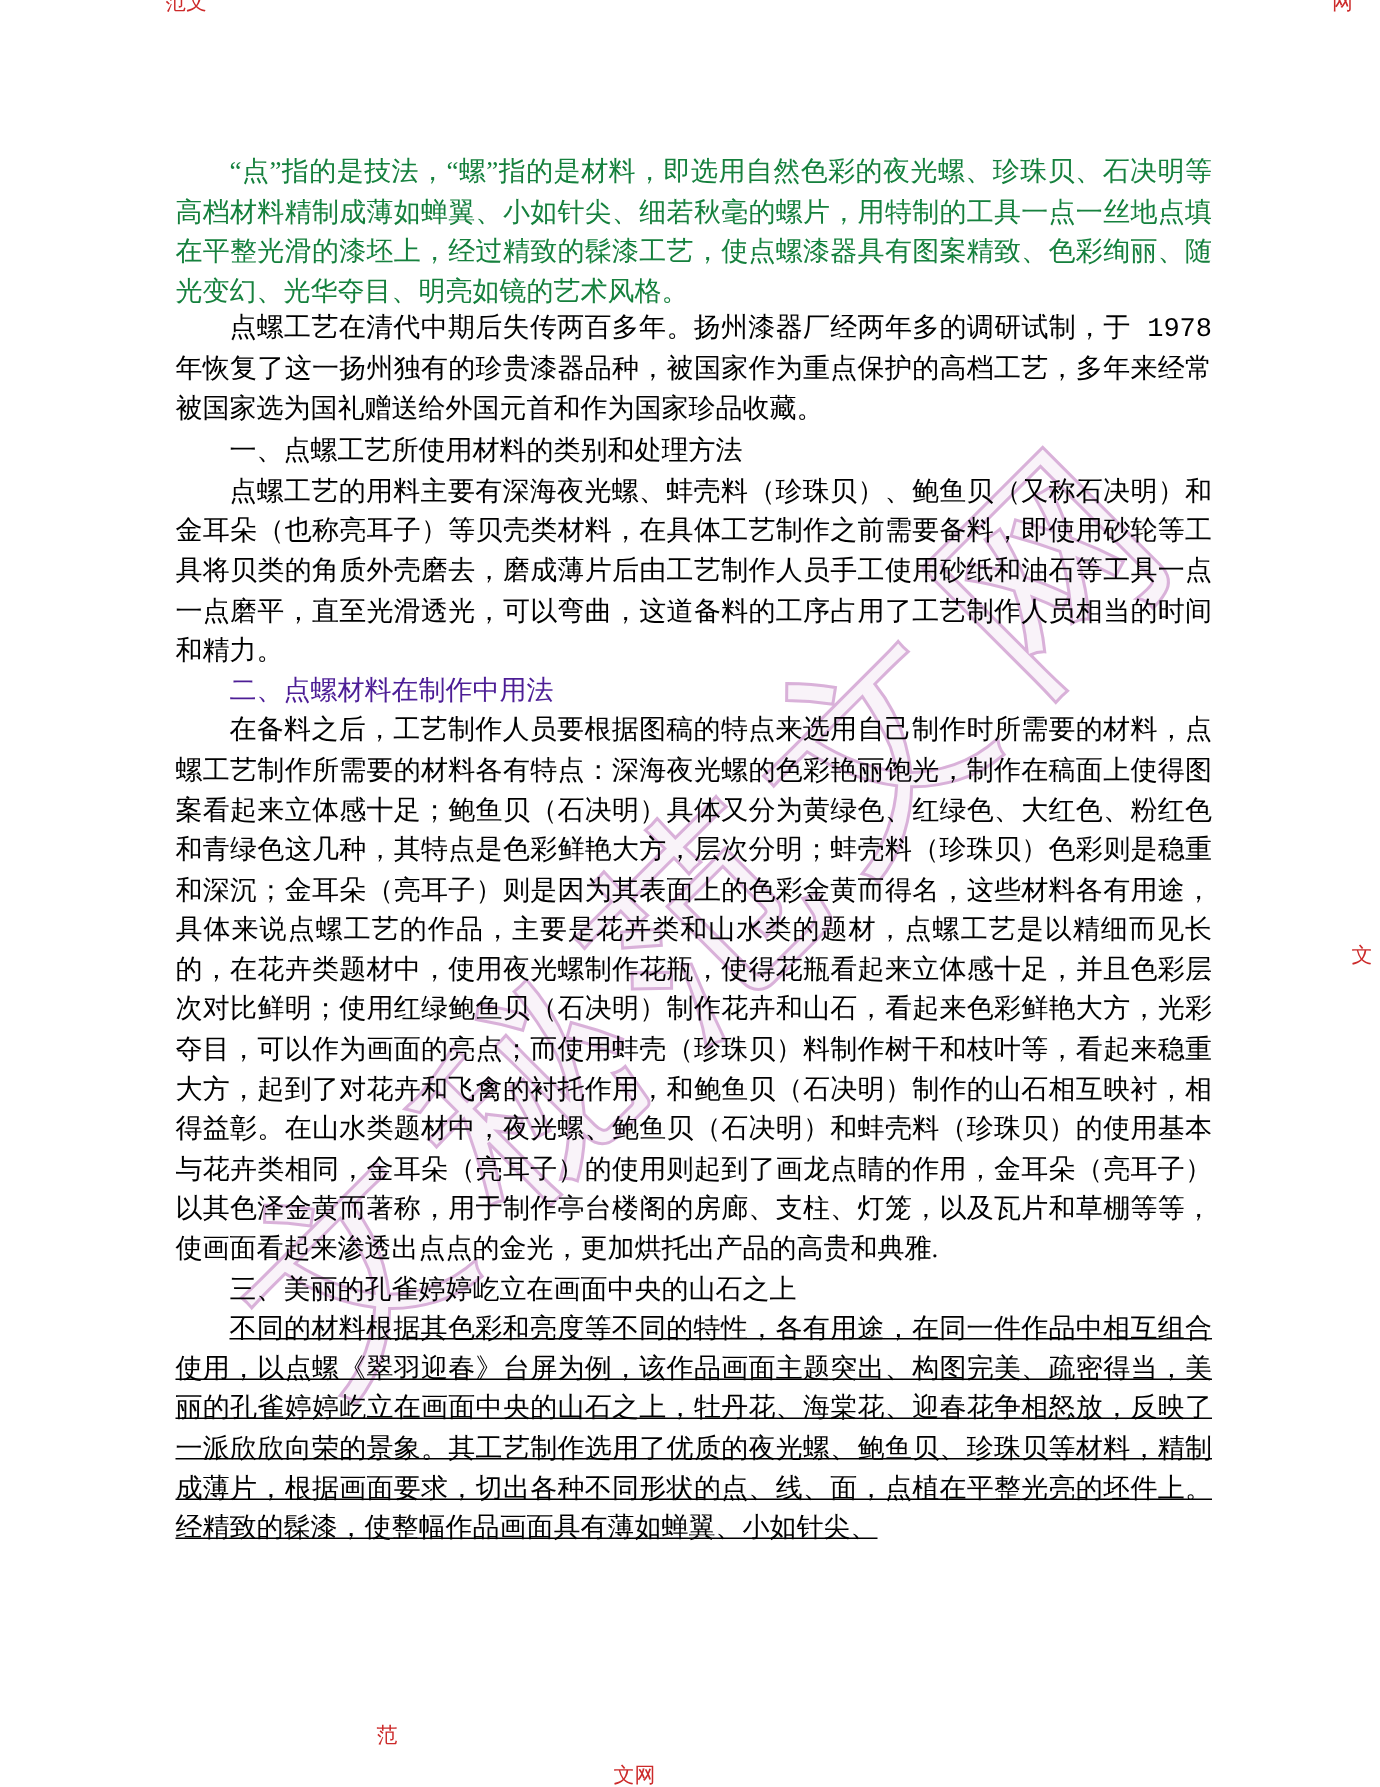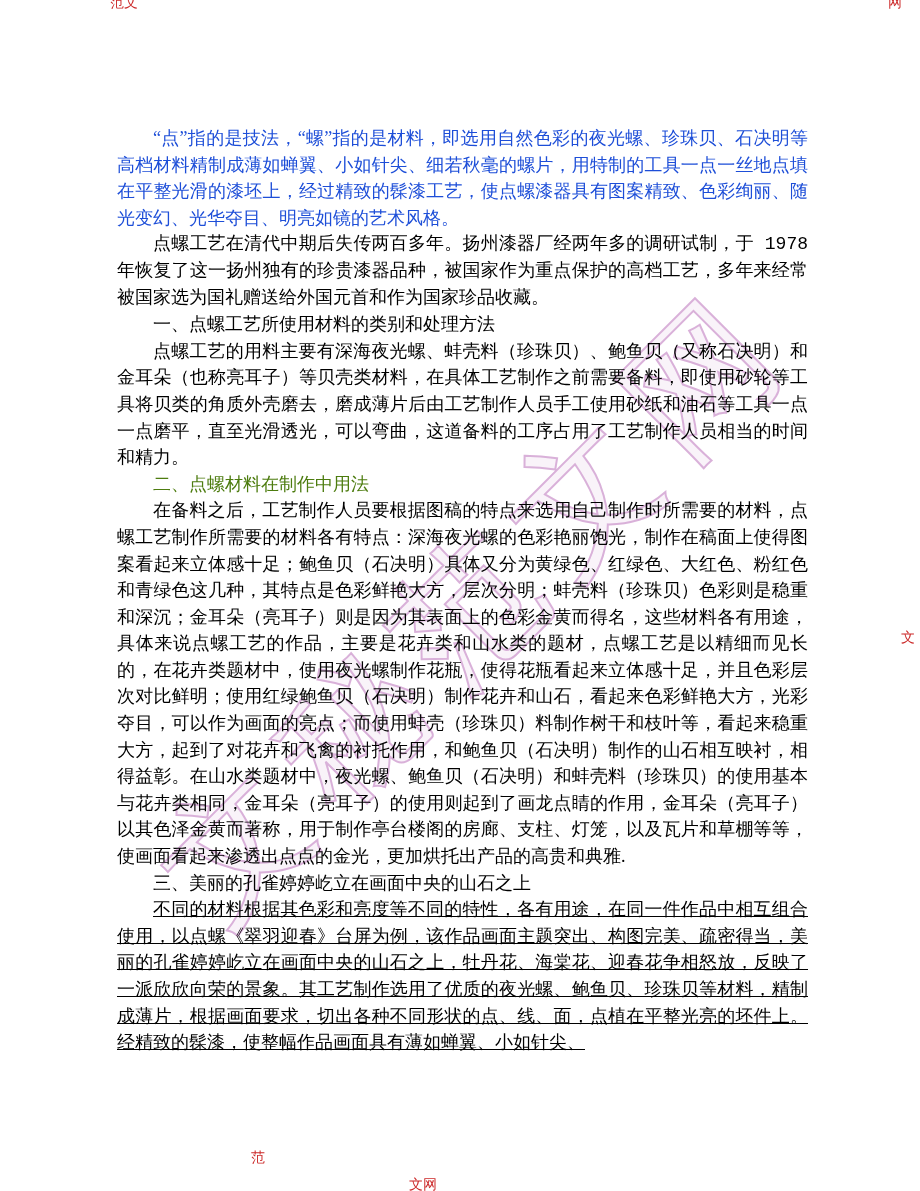--- a/index.html
+++ b/index.html
@@ -51,25 +51,25 @@
   }
 </style>
 </head>
 <body>
 
 <div class="page">
 
   <div class="watermark" style="-webkit-text-stroke: 2px rgb(181, 101, 181); opacity: 0.5;">文秘范文网</div>
 
   <div class="content">
-      <p style="color: #1d4ed8; margin-top: 24px;">“点”指的是技法，“螺”指的是材料，即选用自然色彩的夜光螺、珍珠贝、石决明等高档材料精制成薄如蝉翼、小如针尖、细若秋毫的螺片，用特制的工具一点一丝地点填在平整光滑的漆坯上，经过精致的髹漆工艺，使点螺漆器具有图案精致、色彩绚丽、随光变幻、光华夺目、明亮如镜的艺术风格。</p>
+      <p style="color: #15803d;">“点”指的是技法，“螺”指的是材料，即选用自然色彩的夜光螺、珍珠贝、石决明等高档材料精制成薄如蝉翼、小如针尖、细若秋毫的螺片，用特制的工具一点一丝地点填在平整光滑的漆坯上，经过精致的髹漆工艺，使点螺漆器具有图案精致、色彩绚丽、随光变幻、光华夺目、明亮如镜的艺术风格。</p>
       <p style="color: rgb(0, 0, 0); font-family: Liberation Mono, monospace;">点螺工艺在清代中期后失传两百多年。扬州漆器厂经两年多的调研试制，于 1978 年恢复了这一扬州独有的珍贵漆器品种，被国家作为重点保护的高档工艺，多年来经常被国家选为国礼赠送给外国元首和作为国家珍品收藏。</p>
       <p style="color: rgb(0, 0, 0);">一、点螺工艺所使用材料的类别和处理方法</p>
       <p style="color: rgb(0, 0, 0);">点螺工艺的用料主要有深海夜光螺、蚌壳料（珍珠贝）、鲍鱼贝（又称石决明）和金耳朵（也称亮耳子）等贝壳类材料，在具体工艺制作之前需要备料，即使用砂轮等工具将贝类的角质外壳磨去，磨成薄片后由工艺制作人员手工使用砂纸和油石等工具一点一点磨平，直至光滑透光，可以弯曲，这道备料的工序占用了工艺制作人员相当的时间和精力。</p>
-      <p style="color: #4d7c0f;">二、点螺材料在制作中用法</p>
+      <p style="color: #4c1d95;">二、点螺材料在制作中用法</p>
       <p style="color: rgb(0, 0, 0);">在备料之后，工艺制作人员要根据图稿的特点来选用自己制作时所需要的材料，点螺工艺制作所需要的材料各有特点：深海夜光螺的色彩艳丽饱光，制作在稿面上使得图案看起来立体感十足；鲍鱼贝（石决明）具体又分为黄绿色、红绿色、大红色、粉红色和青绿色这几种，其特点是色彩鲜艳大方，层次分明；蚌壳料（珍珠贝）色彩则是稳重和深沉；金耳朵（亮耳子）则是因为其表面上的色彩金黄而得名，这些材料各有用途，具体来说点螺工艺的作品，主要是花卉类和山水类的题材，点螺工艺是以精细而见长的，在花卉类题材中，使用夜光螺制作花瓶，使得花瓶看起来立体感十足，并且色彩层次对比鲜明；使用红绿鲍鱼贝（石决明）制作花卉和山石，看起来色彩鲜艳大方，光彩夺目，可以作为画面的亮点；而使用蚌壳（珍珠贝）料制作树干和枝叶等，看起来稳重大方，起到了对花卉和飞禽的衬托作用，和鲍鱼贝（石决明）制作的山石相互映衬，相得益彰。在山水类题材中，夜光螺、鲍鱼贝（石决明）和蚌壳料（珍珠贝）的使用基本与花卉类相同，金耳朵（亮耳子）的使用则起到了画龙点睛的作用，金耳朵（亮耳子）以其色泽金黄而著称，用于制作亭台楼阁的房廊、支柱、灯笼，以及瓦片和草棚等等，使画面看起来渗透出点点的金光，更加烘托出产品的高贵和典雅.</p>
       <p style="color: rgb(0, 0, 0);">三、美丽的孔雀婷婷屹立在画面中央的山石之上</p>
       <p style="color: rgb(0, 0, 0); text-decoration: underline;">不同的材料根据其色彩和亮度等不同的特性，各有用途，在同一件作品中相互组合使用，以点螺《翠羽迎春》台屏为例，该作品画面主题突出、构图完美、疏密得当，美丽的孔雀婷婷屹立在画面中央的山石之上，牡丹花、海棠花、迎春花争相怒放，反映了一派欣欣向荣的景象。其工艺制作选用了优质的夜光螺、鲍鱼贝、珍珠贝等材料，精制成薄片，根据画面要求，切出各种不同形状的点、线、面，点植在平整光亮的坯件上。经精致的髹漆，使整幅作品画面具有薄如蝉翼、小如针尖、</p>
     </div>
 
   <div>
       <span class="edge-mark" style="left: 110px; top: -5px; color: rgb(204, 42, 42);">范文</span>
       <span class="edge-mark" style="left: 888px; top: -5px; color: rgb(204, 42, 42);">网</span>
       <span class="edge-mark" style="left: 901px; top: 630px; color: rgb(204, 42, 42);">文</span>
       <span class="edge-mark" style="left: 251px; top: 1150px; color: rgb(204, 42, 42);">范</span>

